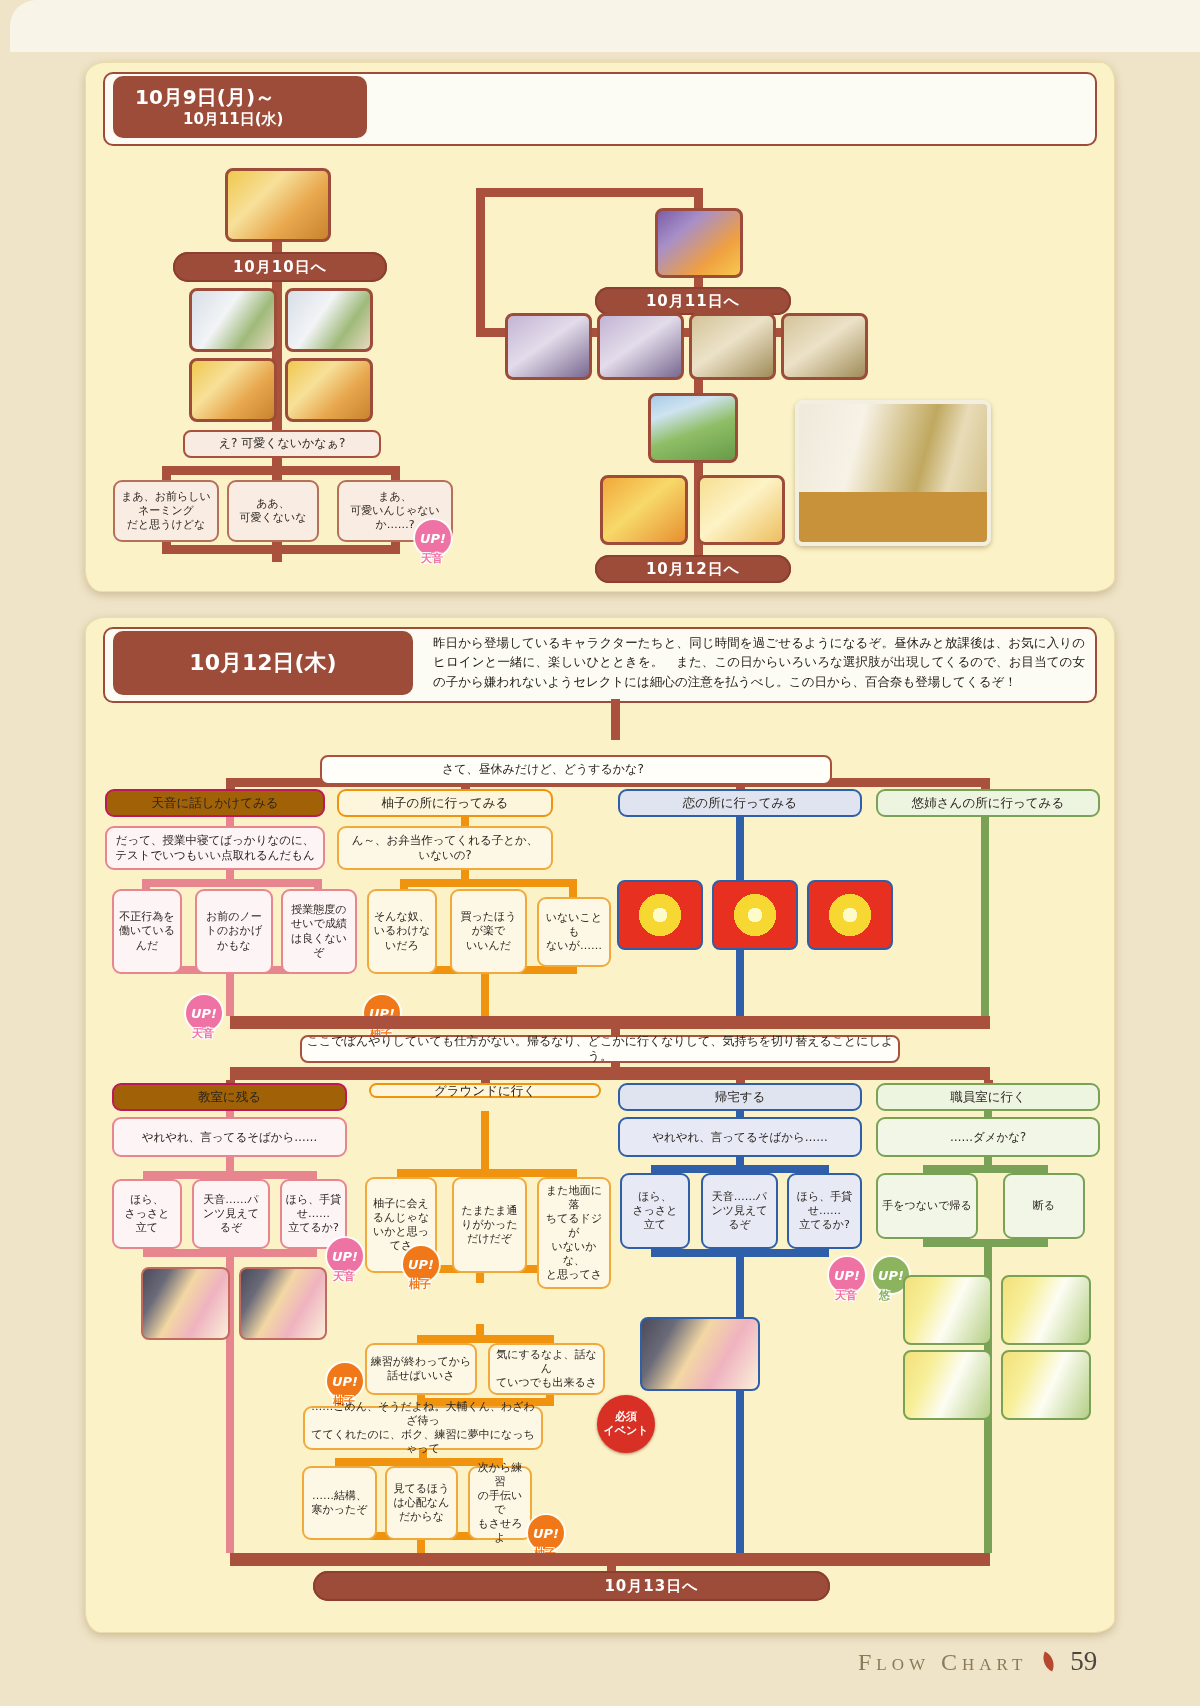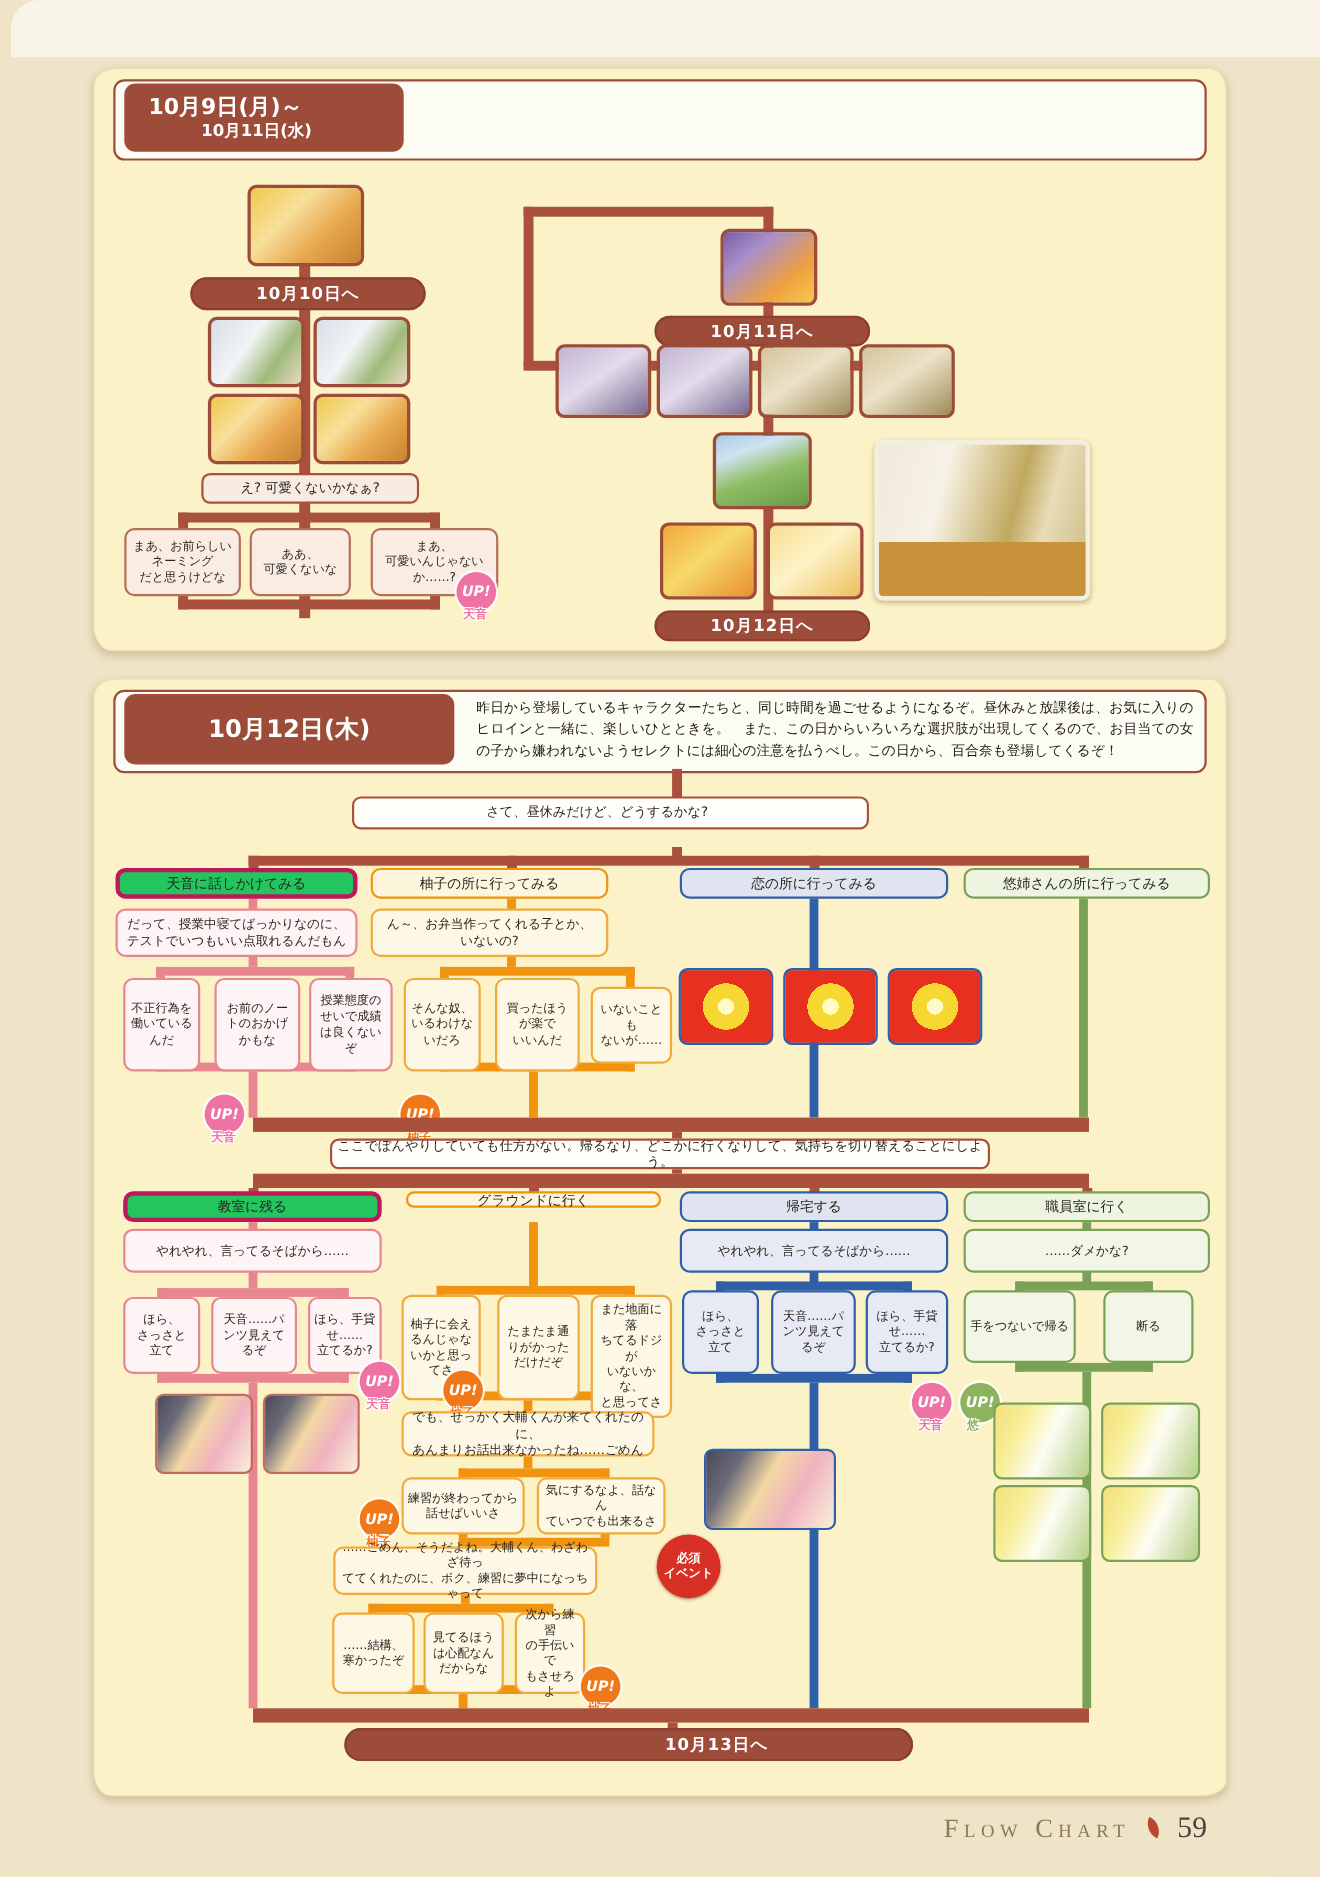--- a/index.html
+++ b/index.html
@@ -22,21 +22,21 @@
   .oln{background:#f0930f}
   .bln{background:#2f5fa8}
   .gln{background:#7aa257}
   
   .node{
     position:absolute;box-sizing:border-box;border-radius:9px;
     display:flex;align-items:center;justify-content:center;text-align:center;
     white-space:pre-line;line-height:1.28;padding:2px 3px;
     background:#fff;font-size:11px;
   }
-  .hdrp{background:#22c55e;border:4px solid #be185d;font-size:12.5px}
+  .hdrp{background:#a16207;border:2px solid #be185d;font-size:12.5px}
   .hdro{background:#fdf6dc;border:2px solid #f0930f;font-size:12.5px}
   .hdrb{background:#e0e4f1;border:2px solid #2f5fa8;font-size:12.5px}
   .hdrg{background:#edf4e0;border:2px solid #7aa257;font-size:12.5px}
   .boxp{background:#fdf4f5;border:2px solid #e8868f}
   .boxo{background:#fdf8e6;border:2px solid #f2a93c}
   .boxb{background:#e7eaf4;border:2px solid #2f5fa8}
   .boxg{background:#f1f6e7;border:2px solid #7aa257}
   .boxn{background:#f9ece3;border:2px solid #b5705a}
   .qwhite{background:#fffef9;border:2px solid #a9513c;border-radius:8px;font-size:12px}
   .banner{
@@ -157,21 +157,21 @@
   <div class="para" style="left:348px;top:16px;width:652px">昨日から登場しているキャラクターたちと、同じ時間を過ごせるようになるぞ。昼休みと放課後は、お気に入りのヒロインと一緒に、楽しいひとときを。　また、この日からいろいろな選択肢が出現してくるので、お目当ての女の子から嫌われないようセレクトには細心の注意を払うべし。この日から、百合奈も登場してくるぞ！</div>
 
   <div class="ln" style="left:526px;top:82px;width:9px;height:41px"></div>
   <div class="ln" style="left:526px;top:153px;width:9px;height:12px"></div>
   <div class="ln" style="left:141px;top:161px;width:764px;height:9px"></div>
   <div class="ln" style="left:141px;top:161px;width:9px;height:14px"></div>
   <div class="ln" style="left:376px;top:161px;width:9px;height:14px"></div>
   <div class="ln" style="left:651px;top:161px;width:9px;height:14px"></div>
   <div class="ln" style="left:896px;top:161px;width:9px;height:14px"></div>
 
-  <div class="node qwhite" style="left:235px;top:107px;width:470px;height:30px;justify-content:flex-start;padding-left:120px">さて、昼休みだけど、どうするかな?</div>
+  <div class="node qwhite" style="left:235px;top:138px;width:512px;height:30px;justify-content:flex-start;padding-left:120px">さて、昼休みだけど、どうするかな?</div>
 
   <div class="ln pln" style="left:141px;top:200px;width:8px;height:62px"></div>
   <div class="ln pln" style="left:57px;top:262px;width:8px;height:95px"></div>
   <div class="ln pln" style="left:229px;top:262px;width:8px;height:95px"></div>
   <div class="ln pln" style="left:57px;top:262px;width:180px;height:8px"></div>
   <div class="ln pln" style="left:57px;top:349px;width:180px;height:8px"></div>
   <div class="ln pln" style="left:141px;top:357px;width:8px;height:42px"></div>
 
   <div class="ln oln" style="left:376px;top:200px;width:8px;height:62px"></div>
   <div class="ln oln" style="left:315px;top:262px;width:8px;height:95px"></div>
@@ -303,22 +303,20 @@
 りがかった
 だけだぞ</div>
   <div class="node boxo" style="left:452px;top:560px;width:74px;height:112px">また地面に落
 ちてるドジが
 いないかな、
 と思ってさ</div>
   <div class="up yuzu" style="left:318px;top:629px">
     <span>UP!</span>
     <span class="nm">柚子</span>
   </div>
-  <div class="node boxo" style="left:280px;top:666px;width:230px;height:41px;font-size:11.5px">でも、せっかく大輔くんが来てくれたのに、
-あんまりお話出来なかったね……ごめん</div>
   <div class="node boxo" style="left:280px;top:726px;width:112px;height:52px">練習が終わってから
 話せばいいさ</div>
   <div class="node boxo" style="left:403px;top:726px;width:117px;height:52px">気にするなよ、話なん
 ていつでも出来るさ</div>
   <div class="up yuzu" style="left:242px;top:746px">
     <span>UP!</span>
     <span class="nm">柚子</span>
   </div>
   <div class="node boxo" style="left:218px;top:789px;width:240px;height:44px;font-size:11px">……ごめん、そうだよね。大輔くん、わざわざ待っ
 ててくれたのに、ボク、練習に夢中になっちゃって</div>

